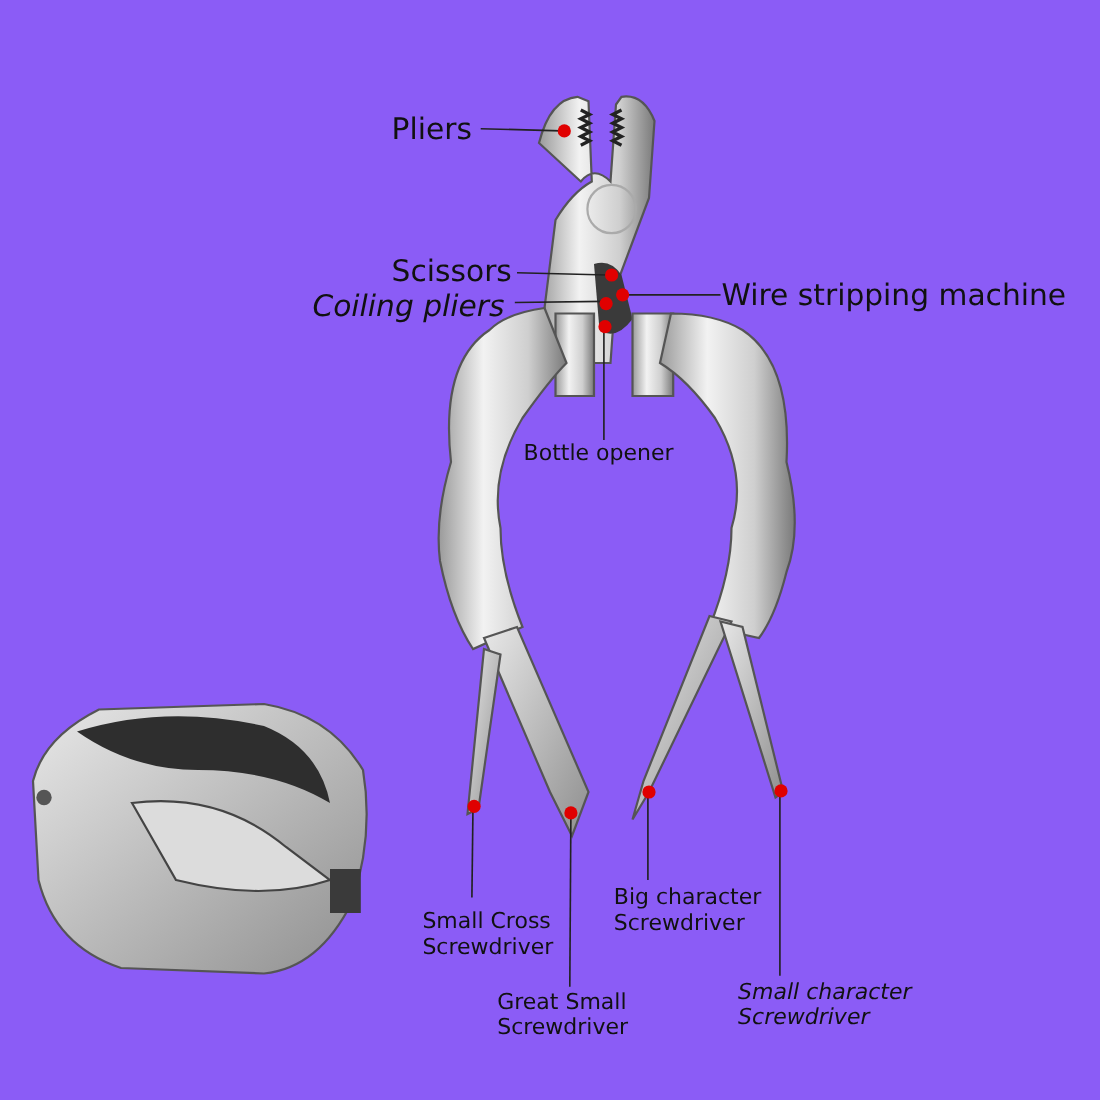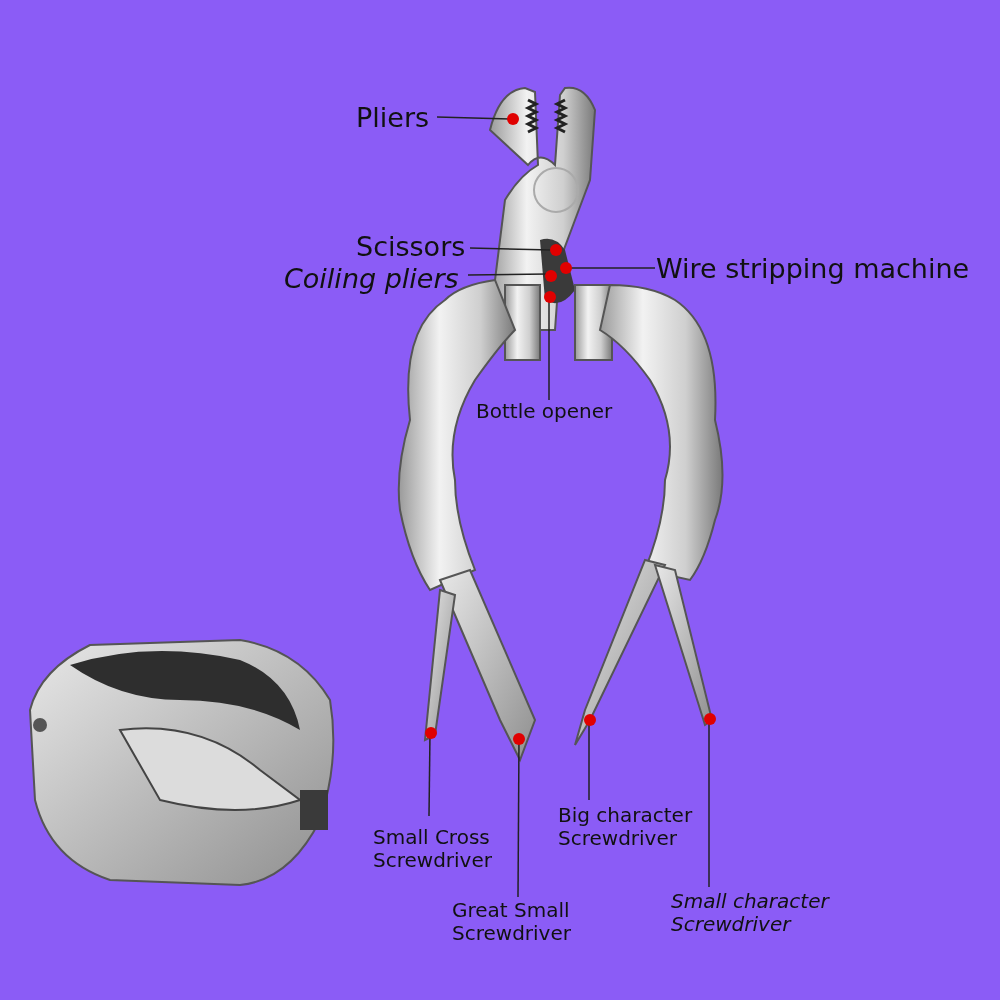--- a/index.html
+++ b/index.html
@@ -81,21 +81,21 @@
       <circle cx="710" cy="719" r="6"></circle>
     </g>
   </svg>
 
   <div class="lbl big" style="left:356px;top:102px;">Pliers</div>
   <div class="lbl big" style="left:356px;top:231px;">Scissors</div>
   <div class="lbl big" style="left:284px;top:263px;font-style:italic;">Coiling pliers</div>
   <div class="lbl big" style="left:656px;top:253px;">Wire stripping machine</div>
   <div class="lbl sm" style="left:476px;top:400px;">Bottle opener</div>
 
-  <div class="lbl sm" style="left:373px;top:826px;">
+  <div class="lbl sm" style="left:384px;top:826px;">
     <div>Small Cross</div>
     <div>Screwdriver</div>
   </div>
   <div class="lbl sm" style="left:452px;top:899px;">
     <div>Great Small</div>
     <div>Screwdriver</div>
   </div>
   <div class="lbl sm" style="left:526px;top:804px;margin-left:32px;">
     <div>Big character</div>
     <div>Screwdriver</div>

